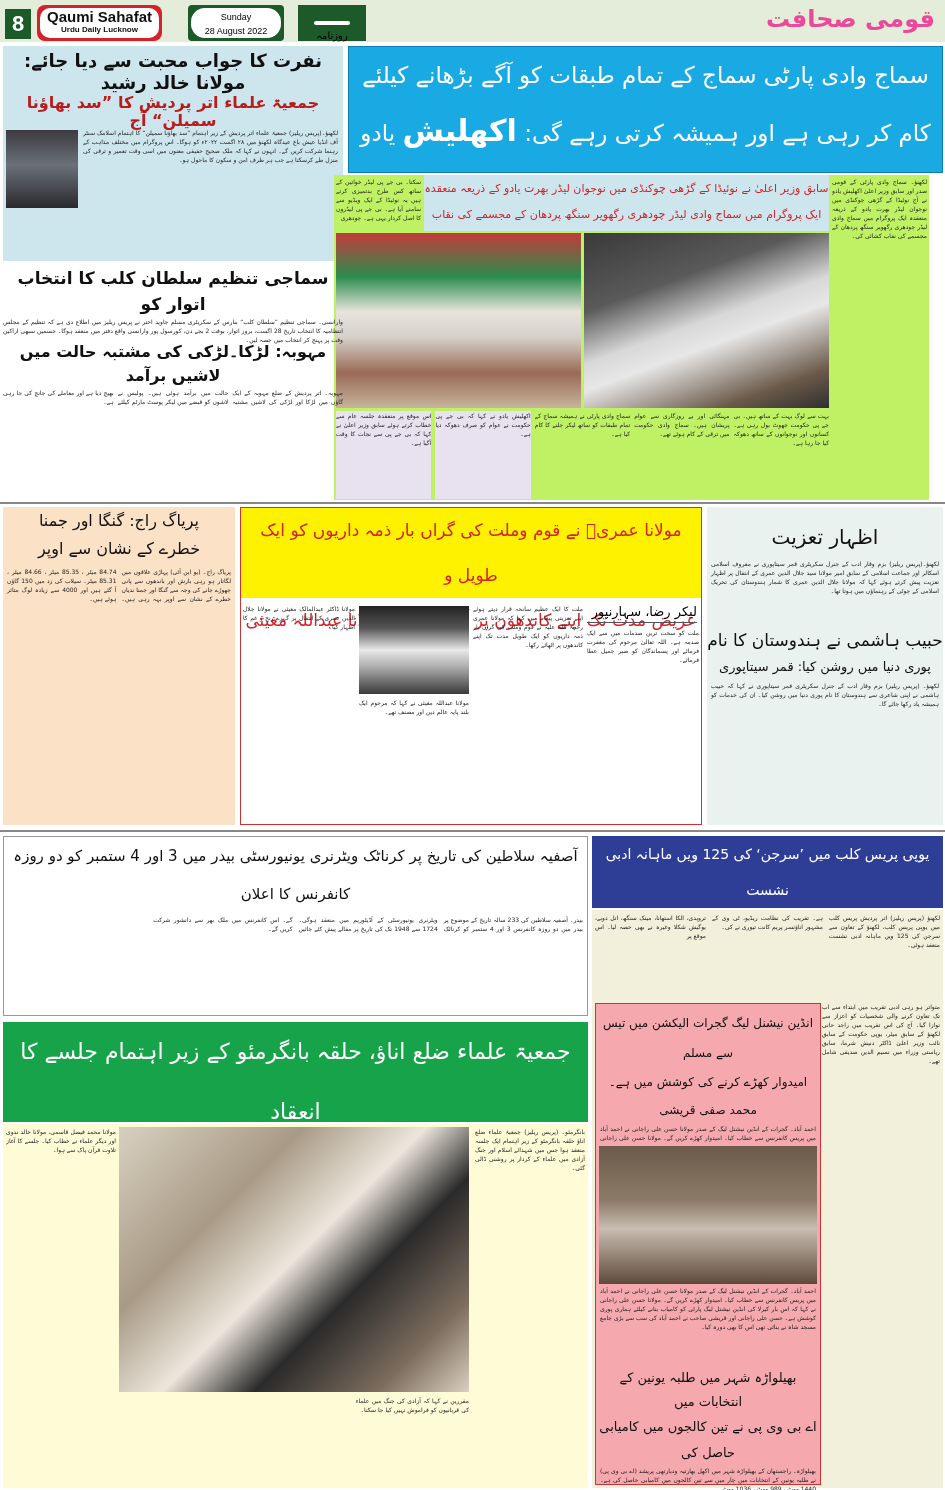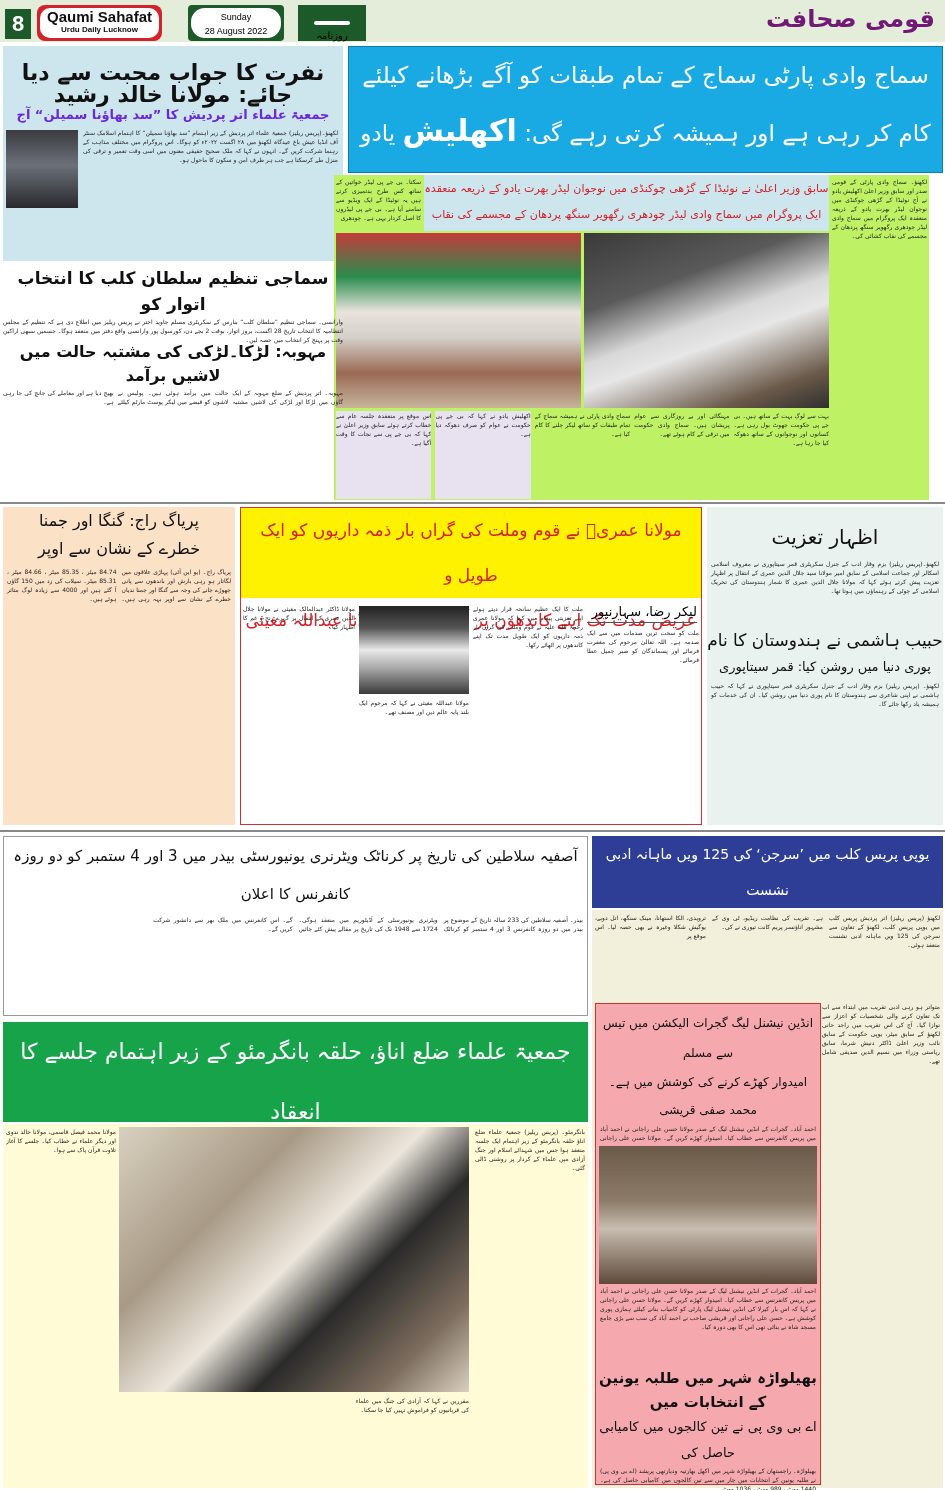--- a/index.html
+++ b/index.html
@@ -8,21 +8,21 @@
 .mast{left:0;top:0;width:945px;height:42px;background:#e4ecda;}
 .pgno{left:5px;top:9px;width:26px;height:30px;background:#1c5a2a;color:#fff;font:bold 22px "Liberation Sans",sans-serif;text-align:center;line-height:30px}
 .brand{left:37px;top:5px;width:125px;height:36px;background:#d3222a;border-radius:8px;padding:3px}
 .brand-in{background:#fff;border-radius:10px;height:100%;text-align:center}
 .brand-t{font:bold 15px "Liberation Sans",sans-serif;line-height:17px;color:#111}
 .brand-s{font:bold 8px "Liberation Sans",sans-serif;color:#111}
 .date{left:188px;top:5px;width:96px;height:36px;background:#1c5a2a;border-radius:4px;padding:3px}
 .date-in{background:#fff;border-radius:14px;height:100%;text-align:center;font:9px "Liberation Sans",sans-serif;line-height:14px;padding-top:2px}
 .roz{left:298px;top:5px;width:68px;height:36px;background:#1c5a2a;padding:16px}
 .roz-in{background:#fff;border-radius:10px;height:100%;text-align:center;font:10px "DejaVu Serif",serif;line-height:30px}
-.urdulogo{left:400px;top:5px;width:130px;height:34px;color:#701a75;font:bold 24px "DejaVu Sans",sans-serif;text-align:right;direction:rtl}
+.urdulogo{left:400px;top:5px;width:130px;height:34px;color:#ec4899;font:bold 24px "DejaVu Sans",sans-serif;text-align:right;direction:rtl}
 .urdulogo{left:740px;width:195px}
 .ur{direction:rtl;text-align:right;font-family:"DejaVu Sans",sans-serif}
 .body-txt{font-size:6px;line-height:9px;color:#222;direction:rtl;text-align:justify}
 .hd{font-weight:bold;text-align:center;direction:rtl}
 .photo{background:linear-gradient(135deg,#7a6a58,#c9b8a3 40%,#5b4a3a 70%,#9c8c7c)}
 </style>
 </head>
 <body>
 
 <div class="abs mast"></div>
@@ -38,22 +38,22 @@
     <div>Sunday</div>
     <div>28 August 2022</div>
   </div>
 </div>
 <div class="abs roz">
   <div class="roz-in">روزنامہ لکھنؤ</div>
 </div>
 <div class="abs urdulogo">قومی صحافت</div>
 
 <div class="abs" style="left:3px;top:46px;width:340px;height:215px;background:#cde6ee">
-  <div class="hd" style="font-size:22px;line-height:22px;padding-top:16px;color:#111">نفرت کا جواب محبت سے دیا جائے: مولانا خالد رشید</div>
-  <div class="hd" style="font-size:13px;line-height:18px;color:#6d28d9">جمعیۃ علماء اتر پردیش کا ”سد بھاؤنا سمیلن“ آج</div>
+  <div class="hd" style="font-size:18px;line-height:22px;padding-top:4px;color:#111">نفرت کا جواب محبت سے دیا جائے: مولانا خالد رشید</div>
+  <div class="hd" style="font-size:16px;line-height:18px;color:#b91c1c">جمعیۃ علماء اتر پردیش کا ”سد بھاؤنا سمیلن“ آج</div>
   <div class="abs photo" style="left:3px;top:84px;width:72px;height:78px;background:linear-gradient(180deg,#3b3b40,#6b7079 45%,#2a2a2e)"></div>
   <div class="abs body-txt" style="left:80px;top:82px;width:255px;height:130px;overflow:hidden">لکھنؤ۔(پریس ریلیز) جمعیۃ علماء اتر پردیش کے زیر اہتمام ”سد بھاؤنا سمیلن“ کا اہتمام اسلامک سنٹر آف انڈیا عیش باغ عیدگاہ لکھنؤ میں ۲۸ اگست ۲۰۲۲ء کو ہوگا۔ اس پروگرام میں مختلف مذاہب کے رہنما شرکت کریں گے۔ انہوں نے کہا کہ ملک صحیح حقیقی معنوں میں اسی وقت تعمیر و ترقی کی منزل طے کرسکتا ہے جب ہر طرف امن و سکون کا ماحول ہو۔</div>
 </div>
 
 <div class="abs" style="left:348px;top:46px;width:595px;height:127px;background:#1aaae3;border:1px solid #0a7fb0">
   <div class="hd" style="color:#fff;font-size:23px;line-height:56px;font-weight:normal">سماج وادی پارٹی سماج کے تمام طبقات کو آگے بڑھانے کیلئے</div>
   <div class="hd" style="color:#fff;font-size:23px;line-height:56px;font-weight:normal">
     <span>کام کر رہی ہے اور ہمیشہ کرتی رہے گی:</span>
     <span style="font-weight:bold;font-size:30px">اکھلیش</span>
     <span>یادو</span>
@@ -135,21 +135,21 @@
   </div>
   <div class="abs body-txt" style="right:3px;top:92px;width:118px;height:480px;overflow:hidden">متواتر ہو رہی ادبی تقریب میں ابتداء سے اب تک تعاون کرنے والی شخصیات کو اعزاز سے نوازا گیا۔ آج کی اس تقریب میں راجد حانی لکھنؤ کے سابق میئر، یوپی حکومت کے سابق نائب وزیر اعلیٰ ڈاکٹر دنیش شرما، سابق ریاستی وزراء میں نسیم الدین صدیقی شامل تھے۔</div>
 </div>
 
 <div class="abs" style="left:595px;top:1003px;width:226px;height:482px;background:#f5a9ae;border:1px solid #c33">
   <div class="hd" style="font-size:12px;line-height:30px;padding-top:4px;font-weight:normal;color:#111">انڈین نیشنل لیگ گجرات الیکشن میں تیس سے مسلم</div>
   <div class="hd" style="font-size:12px;line-height:28px;font-weight:normal;color:#111">امیدوار کھڑے کرنے کی کوشش میں ہے۔ محمد صفی قریشی</div>
   <div class="body-txt" style="padding:0 4px;height:20px;overflow:hidden">احمد آباد۔ گجرات کے انڈین نیشنل لیگ کے صدر مولانا حسن علی راجانی نے احمد آباد میں پریس کانفرنس سے خطاب کیا۔ امیدوار کھڑے کریں گے۔ مولانا حسن علی راجانی نے کہا کہ اس بار کیرلا کی انڈین نیشنل لیگ پارٹی کو کامیاب بنانے کیلئے ہماری پوری کوشش ہے۔ حسن علی راجانی اور قریشی صاحب نے احمد آباد کی سب سے بڑی جامع مسجد شاہ نے بنائی تھی اس کا بھی دورہ کیا۔</div>
   <div class="photo" style="margin:2px 3px;height:138px;background:linear-gradient(180deg,#6c5a4a 0%,#8e7c6a 40%,#c8bdb0 60%,#5e4a3b)"></div>
   <div class="body-txt" style="padding:0 4px;height:80px;overflow:hidden">احمد آباد۔ گجرات کے انڈین نیشنل لیگ کے صدر مولانا حسن علی راجانی نے احمد آباد میں پریس کانفرنس سے خطاب کیا۔ امیدوار کھڑے کریں گے۔ مولانا حسن علی راجانی نے کہا کہ اس بار کیرلا کی انڈین نیشنل لیگ پارٹی کو کامیاب بنانے کیلئے ہماری پوری کوشش ہے۔ حسن علی راجانی اور قریشی صاحب نے احمد آباد کی سب سے بڑی جامع مسجد شاہ نے بنائی تھی اس کا بھی دورہ کیا۔</div>
-  <div class="hd" style="font-size:15px;line-height:24px;font-weight:bold;color:#111">بھیلواڑہ شہر میں طلبہ یونین کے انتخابات میں</div>
+  <div class="hd" style="font-size:13px;line-height:24px;font-weight:normal;color:#111">بھیلواڑہ شہر میں طلبہ یونین کے انتخابات میں</div>
   <div class="hd" style="font-size:13px;line-height:26px;font-weight:normal;color:#111">اے بی وی پی نے تین کالجوں میں کامیابی حاصل کی</div>
   <div class="body-txt" style="padding:0 4px;height:110px;overflow:hidden">بھیلواڑہ۔ راجستھان کے بھیلواڑہ شہر میں اکھل بھارتیہ ودیارتھی پریشد (اے بی وی پی) نے طلبہ یونین کے انتخابات میں چار میں سے تین کالجوں میں کامیابی حاصل کی ہے۔ 1440 ووٹ ، 989 ووٹ ، 1036 ووٹ۔</div>
 </div>
 
 <div class="abs" style="left:3px;top:1022px;width:585px;height:100px;background:#16a34a">
   <div class="hd" style="color:#fff;font-size:22px;line-height:60px;font-weight:normal">جمعیۃ علماء ضلع اناؤ، حلقہ بانگرمئو کے زیر اہتمام جلسے کا انعقاد</div>
   <div class="hd" style="color:#fff;font-size:13px;line-height:34px;font-weight:normal">’شہدائے اسلام و جنگ آزادی میں علماء کا کردار‘ کے عنوان پر مقررین نے کیا خطاب</div>
 </div>
 <div class="abs" style="left:3px;top:1124px;width:585px;height:364px;background:#fffbd6">
   <div class="abs body-txt" style="right:3px;top:3px;width:110px;height:355px;overflow:hidden">بانگرمئو۔ (پریس ریلیز) جمعیۃ علماء ضلع اناؤ حلقہ بانگرمئو کے زیر اہتمام ایک جلسہ منعقد ہوا جس میں شہدائے اسلام اور جنگ آزادی میں علماء کے کردار پر روشنی ڈالی گئی۔</div>

